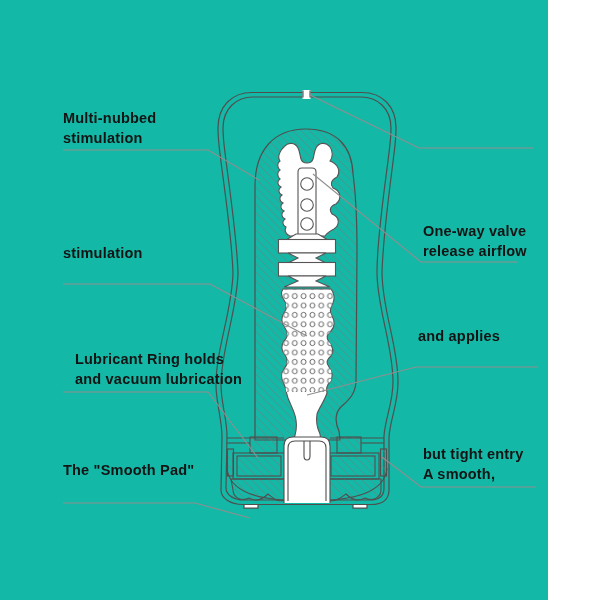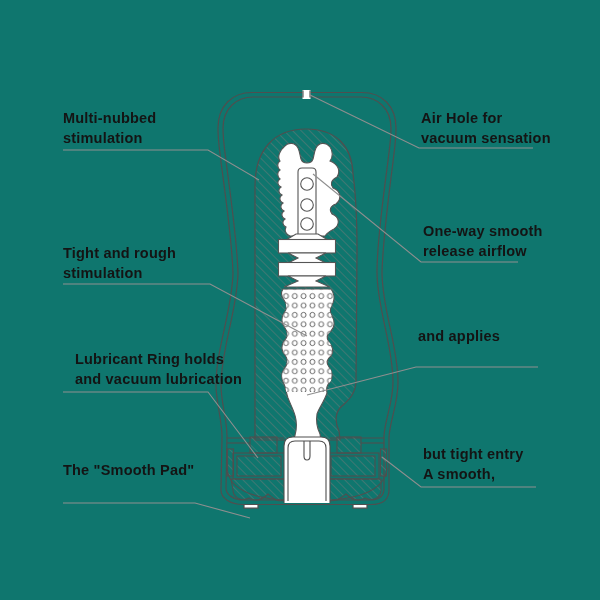--- a/index.html
+++ b/index.html
@@ -1,17 +1,17 @@
 <!DOCTYPE html>
 <html><head>
 <meta charset="utf-8">
 <style>
   html,body{margin:0;padding:0;background:#fff;}
   #stage{
-    position:relative;width:600px;height:600px;background:#0f766e;
+    position:relative;width:548px;height:600px;background:#14b8a6;
     font-family:"Liberation Sans", sans-serif;overflow:hidden;
   }
   #diagram-svg{position:absolute;left:0;top:0;}
   .lbl{
     position:absolute;color:#141414;font-size:14.5px;font-weight:bold;
     line-height:20px;letter-spacing:.2px;white-space:nowrap;
   }
   .lbl span{display:block;}
   .lbl.right{text-align:left;}
 </style>
@@ -144,30 +144,25 @@
       <polyline points="258,458 208,392 63,392"></polyline>
       <polyline points="250,518 195,503 63,503"></polyline>
       <polyline points="382,457 421,487 536,487"></polyline>
     </g>
   </svg>
 
   <div class="lbl" style="left:63px;top:108px">
     <span>Multi-nubbed</span>
     <span>stimulation</span>
   </div>
-  <div class="lbl right" style="left:421px;top:108px">
-    <span>Air Hole for</span>
-    <span>vacuum sensation</span>
-  </div>
   <div class="lbl right" style="left:423px;top:221px">
-    <span>One-way smooth</span>
+    <span>One-way valve</span>
     <span>release airflow</span>
   </div>
   <div class="lbl" style="left:63px;top:243px">
-    <span>Tight and rough</span>
     <span>stimulation</span>
   </div>
   <div class="lbl right" style="left:418px;top:326px">
     <span>and applies</span>
   </div>
   <div class="lbl" style="left:75px;top:349px">
     <span>Lubricant Ring holds</span>
     <span>and vacuum lubrication</span>
   </div>
   <div class="lbl" style="left:63px;top:460px">

